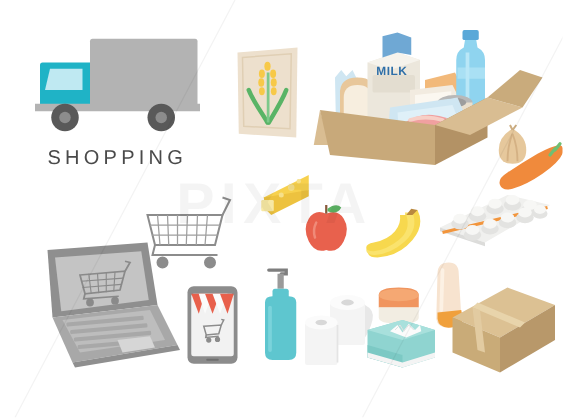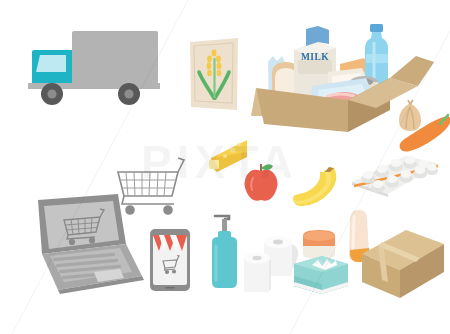--- a/index.html
+++ b/index.html
@@ -12,21 +12,21 @@
   #shopping-label{
     position:absolute;left:38px;top:118px;
     font-family:"Liberation Sans",sans-serif;
     font-size:16px;letter-spacing:3.4px;color:#4a4a4a;font-weight:400;
     white-space:nowrap;
   }
 
   
   #milk-word{
     position:absolute;left:301px;top:52px;
-    font-family:Liberation Serif, serif;
+    font-family:Liberation Sans, sans-serif;
     font-size:9.5px;font-weight:700;letter-spacing:.4px;color:#2f6fa8;
     white-space:nowrap;
   }
 
   
   #pixta-wm{
     position:absolute;left:141px;top:135px;
     font-family:"Liberation Sans",sans-serif;
     font-size:46px;font-weight:700;letter-spacing:5px;
     color:rgba(0,0,0,0.045);white-space:nowrap;user-select:none;
@@ -51,20 +51,21 @@
       <path d="M6 22 h38 v35 h-38 a2 2 0 0 1 -2 -2 v-31 a2 2 0 0 1 2 -2 z" fill="#1fb3c6"></path>
       <path d="M12 27 h26 v17 h-30 l4 -17 z" fill="#bfe9f2"></path>
       <rect x="0" y="55" width="132" height="6" fill="#b3b3b3"></rect>
       <circle cx="24" cy="66" r="11" fill="#595959"></circle>
       <circle cx="24" cy="66" r="4.6" fill="#8c8c8c"></circle>
       <circle cx="101" cy="66" r="11" fill="#595959"></circle>
       <circle cx="101" cy="66" r="4.6" fill="#8c8c8c"></circle>
     </svg>
   </div>
 
+  <div id="shopping-label">SHOPPING</div>
 
   <div class="obj" style="left:188px;top:36px;">
     <svg width="52" height="76" viewBox="0 0 52 76">
       <path d="M2 6 L50 2 L49 74 L3 71 Z" fill="#ede0cd"></path>
       <path d="M6 10 L45 7 L44 67 L7 65 Z" fill="none" stroke="#e0cfb4" stroke-width="1.2"></path>
       <path d="M26 62 C20 52 14 44 11 36" stroke="#59b466" stroke-width="3.6" fill="none" stroke-linecap="round"></path>
       <path d="M27 62 C33 52 38 44 41 36" stroke="#59b466" stroke-width="3.6" fill="none" stroke-linecap="round"></path>
       <path d="M26.5 62 L26.5 22" stroke="#7dc98a" stroke-width="2.2" fill="none"></path>
       <g fill="#f7c948">
         <ellipse cx="26" cy="17" rx="2.5" ry="3.6"></ellipse>

